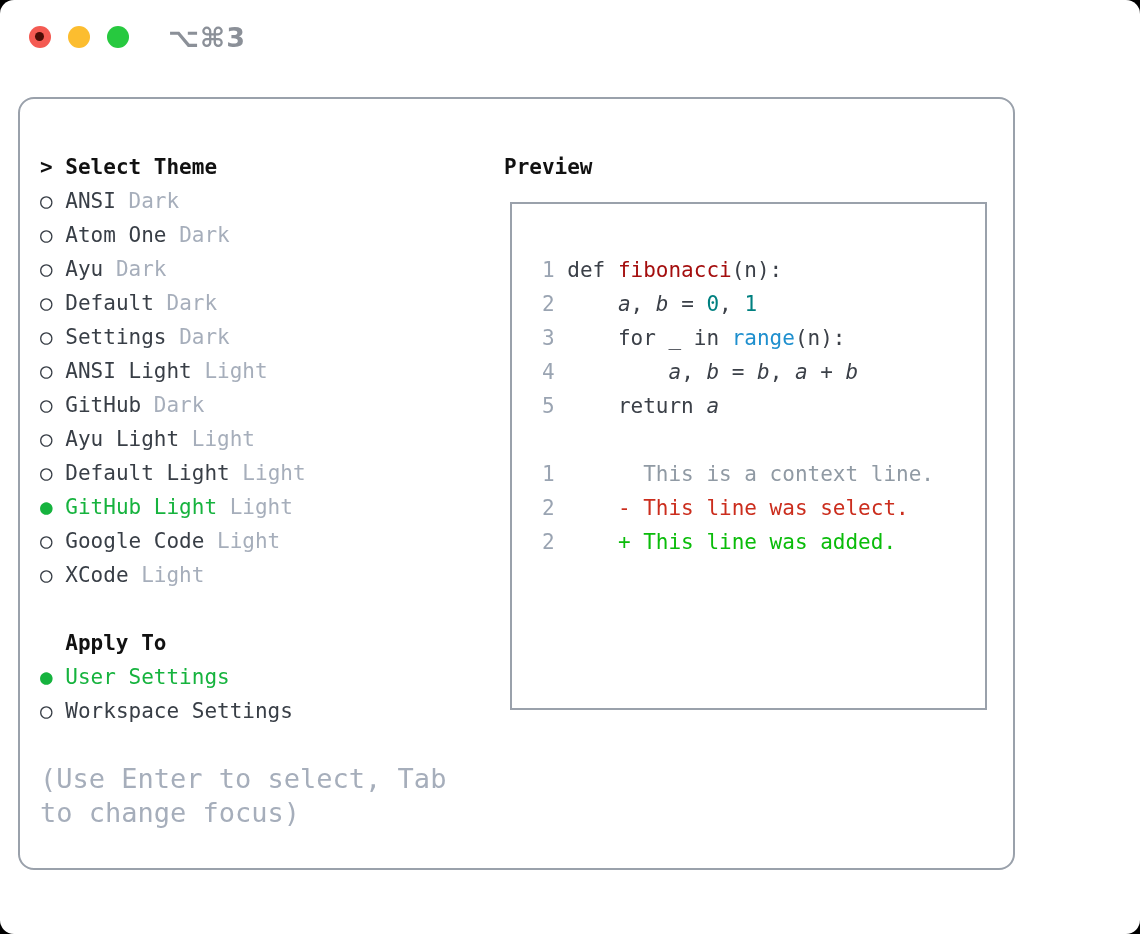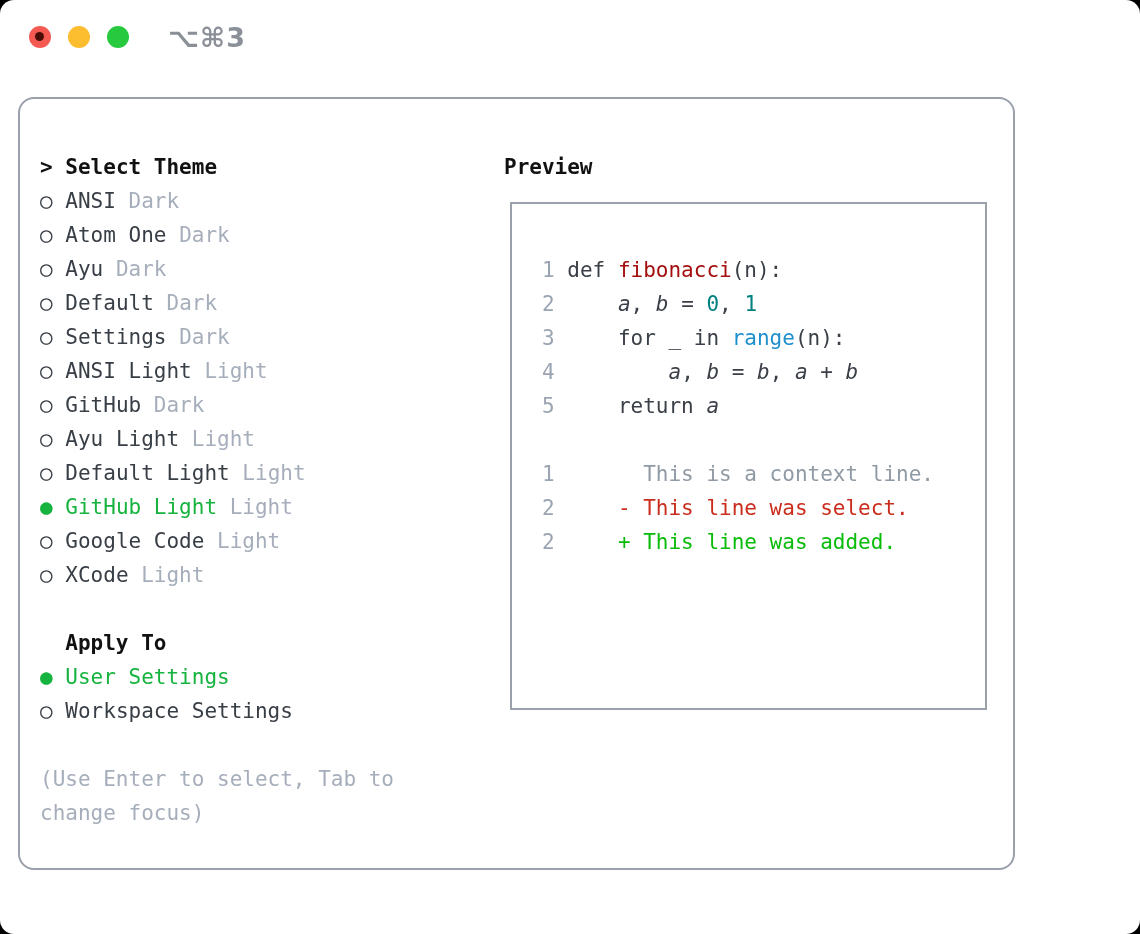--- a/index.html
+++ b/index.html
@@ -21,21 +21,21 @@
   .left-col{position:absolute;left:20px;top:51px;width:450px;}
   .line{white-space:pre;font-size:21px;line-height:34px;color:var(--c-text-dark);}
   .line .marker{color:var(--c-text-dark);}
   .line .marker.sel{color:var(--c-accent-green);}
   .line .name{color:var(--c-text-dark);}
   .line .name.sel{color:var(--c-accent-green);}
   .line .tag{color:var(--c-muted-gray);text-align:right;}
   .hdr{font-weight:bold;color:var(--c-black-text);}
   .prompt{font-weight:bold;color:var(--c-black-text);}
   .apply-block{margin-top:34px;}
-  .hint{margin-top:34px;font-size:21px;line-height:34px;color:var(--c-muted-gray);width:420px;}
+  .hint{margin-top:34px;font-size:27px;line-height:34px;color:var(--c-muted-gray);width:420px;}
   
   .preview-title{position:absolute;left:484px;top:51px;font-size:21px;line-height:34px;font-weight:bold;color:var(--c-black-text);}
   .preview-box{position:absolute;left:490px;top:103px;width:477px;height:508px;border:2px solid var(--c-border-gray);background:#fff;box-sizing:border-box;padding:49px 0 0 30px;overflow:hidden;}
   .cl{white-space:pre;font-size:21px;line-height:34px;color:var(--c-code-dark);}
   .cl .ln{color:var(--c-line-number-gray);}
   .tok-code{color:var(--c-code-dark);}
   .tok-func{color:var(--c-func-red);}
   .tok-num{color:var(--c-number-teal);}
   .tok-builtin{color:var(--c-builtin-blue);}
   .tok-var{color:var(--c-code-dark);font-style:italic;}

